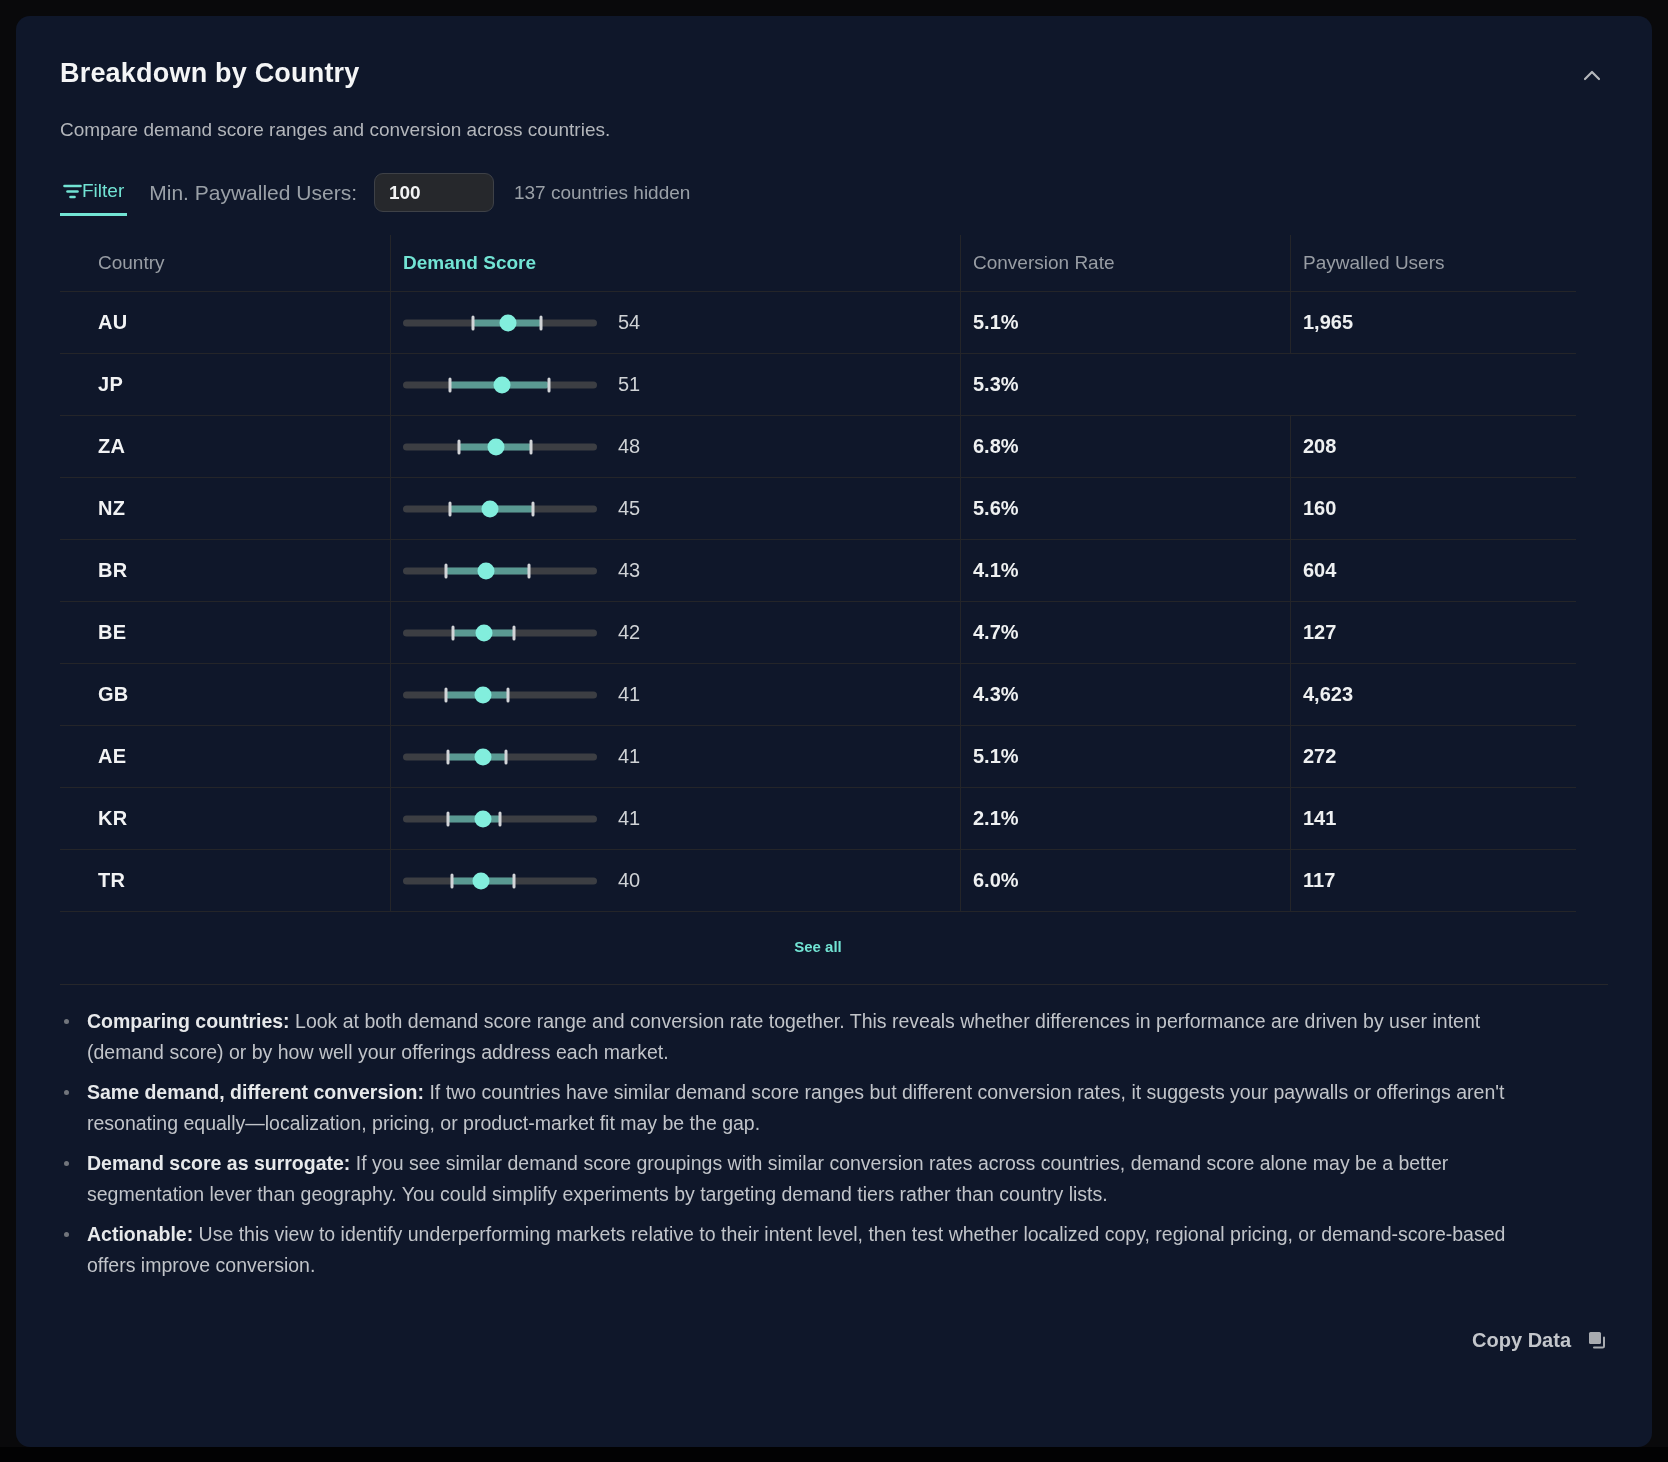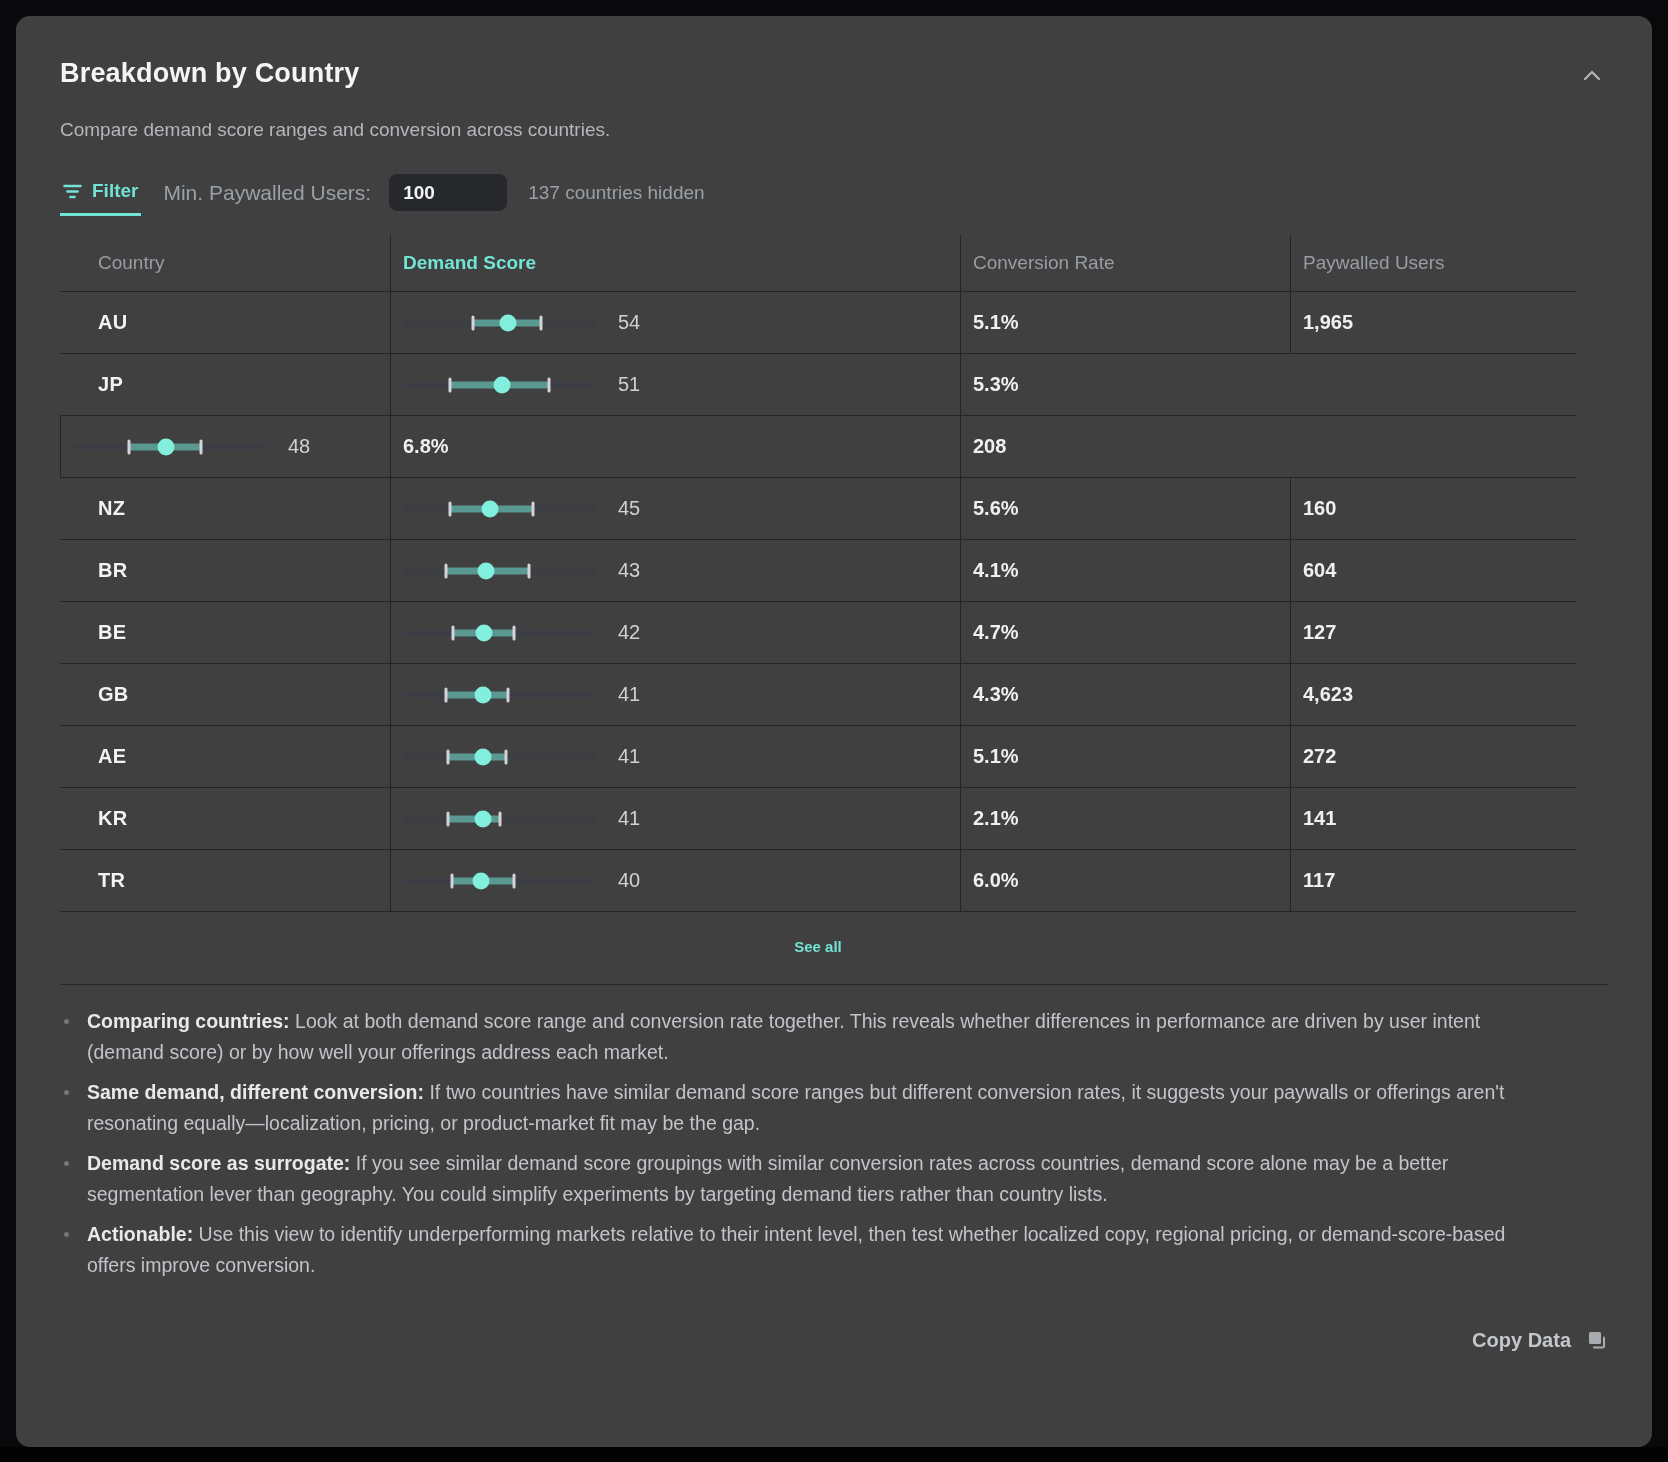--- a/index.html
+++ b/index.html
@@ -7,38 +7,38 @@
   body {
     font-family: "Liberation Sans", sans-serif;
     width: 1668px; height: 1462px;
     position: relative;
     color: #f2f3f4;
   }
   .card {
     position: absolute;
     left: 16px; top: 16px; right: 16px;
     height: 1431px;
-    background: #404040;
+    background: #0f172a;
     border-radius: 14px;
     padding: 42px 44px 44px 44px;
     overflow: hidden;
   }
   
   .card-head { display: flex; align-items: flex-start; justify-content: space-between; }
   .title { font-size: 27px; font-weight: 700; letter-spacing: .2px; color: #f4f5f6; }
   .collapse-btn { background: none; border: none; cursor: pointer; padding: 4px; margin-top: 2px; }
   .subtitle { margin-top: 24px; font-size: 19px; color: #b3b6bb; }
 
   
   .filter-row { margin-top: 32px; display: flex; align-items: center; }
   .filter-tab {
-    display: inline-flex; align-items: center; gap: 10px;
+    display: inline-flex; align-items: center; 
     background: none; border: none; cursor: pointer;
     color: #72e4d4; font-family: inherit;
-    font-size: 19px; font-weight: 700;
+    font-size: 19px; font-weight: 400;
     padding: 0 3px 11px 3px;
     border-bottom: 3px solid #72e4d4;
     margin-bottom: -11px;
   }
   .min-label { margin-left: 22px; font-size: 21px; color: #9aa0a7; }
   .min-input {
     margin-left: 17px;
     width: 120px; height: 39px;
     background: #26282c;
     border: 1px solid #3e4147;
@@ -188,20 +188,21 @@
           <div class="tick tmin" style="left: 24%;"></div>
           <div class="tick tmax" style="left: 75%;"></div>
           <div class="dot" style="left: 51%;"></div>
         </div>
         <span class="score">51</span>
       </div>
       <div class="c c3 val">5.3%</div>
     </div>
 
     <div class="trow body-row">
+      <div class="c c1 country">ZA</div>
       <div class="c c2">
         <div class="slider">
           <div class="range" style="left: 29%; width: 37%;"></div>
           <div class="tick tmin" style="left: 29%;"></div>
           <div class="tick tmax" style="left: 66%;"></div>
           <div class="dot" style="left: 48%;"></div>
         </div>
         <span class="score">48</span>
       </div>
       <div class="c c3 val">6.8%</div>

